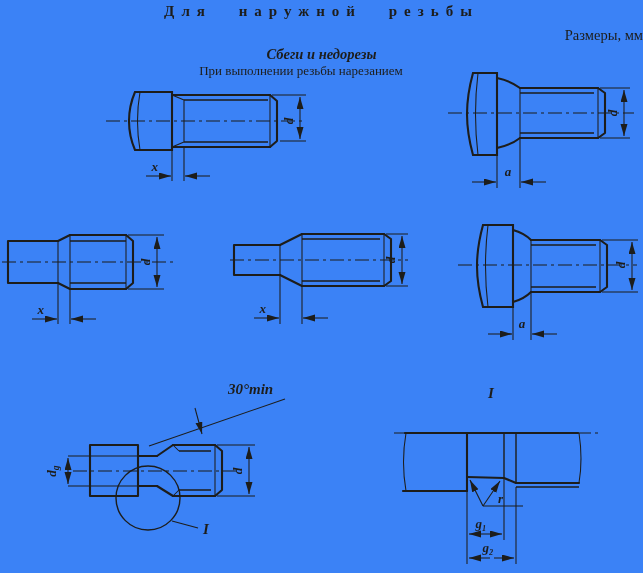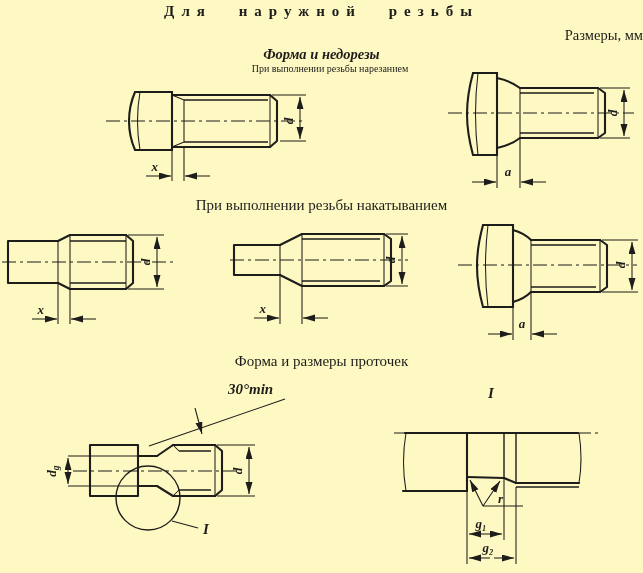--- a/index.html
+++ b/index.html
@@ -1,46 +1,44 @@
 <!DOCTYPE html>
 <html><head>
 <meta charset="utf-8">
 <style>
   html,body{margin:0;padding:0;background:#e8e8e6;}
-  .page{position:relative;width:643px;height:573px;background:#fef9c3;
+  .page{position:relative;width:643px;height:573px;background:#3b82f6;
         font-family:"Liberation Serif",serif;color:#1d1d1b;overflow:hidden;}
   .cap{position:absolute;left:0;text-align:center;white-space:nowrap;}
   .t-title{top:3px;width:643px;font-size:15px;font-weight:bold;letter-spacing:7px;word-spacing:16px;}
   .t-sub{top:27px;width:643px;font-size:14.5px;text-align:right;}
   .t-sect{top:46px;width:643px;font-size:14.5px;font-weight:bold;font-style:italic;}
-  .t-h1{top:63px;width:602px;font-size:10px;margin-left:29px;}
+  .t-h1{top:63px;width:602px;font-size:13px;}
   .t-h2{top:197px;width:643px;font-size:15px;}
   .t-h3{top:353px;width:643px;font-size:15px;}
   .fig{position:absolute;}
   svg{display:block;}
   .o{stroke:#1d1d1b;stroke-width:2.1;fill:none;stroke-linecap:round;}
   .m{stroke:#1d1d1b;stroke-width:1.4;fill:none;}
   .t{stroke:#1d1d1b;stroke-width:1.05;fill:none;}
   .r{stroke:#1d1d1b;stroke-width:1.3;fill:none;}
   .cl{stroke:#1d1d1b;stroke-width:1;fill:none;stroke-dasharray:14 4 3 4;}
   .lbl{font-family:"Liberation Serif",serif;font-style:italic;font-weight:bold;
        font-size:13px;fill:#1d1d1b;}
   .lbl-big{font-size:15px;}
 </style>
 </head>
 <body>
 
 <div class="page">
 
   <div class="cap t-title">Для наружной резьбы</div>
   <div class="cap t-sub">Размеры, мм</div>
-  <div class="cap t-sect">Форма и недорезы</div>
+  <div class="cap t-sect">Сбеги и недорезы</div>
   <div class="cap t-h1">При выполнении резьбы нарезанием</div>
-  <div class="cap t-h2">При выполнении резьбы накатыванием</div>
-  <div class="cap t-h3">Форма и размеры проточек</div>
 
   <div class="fig" style="left:100px;top:80px;">
     <svg width="215" height="115" viewBox="0 0 215 115">
       <defs>
           <marker id="arA" markerWidth="13" markerHeight="8" refX="12" refY="3.5" orient="auto" markerUnits="userSpaceOnUse">
             <path d="M0,0 L12,3.5 L0,7 Z" fill="#1d1d1b"></path>
           </marker>
         </defs>
       <line class="cl" x1="6" y1="41" x2="206" y2="41"></line>
       <path class="o" d="M35,12 H72 V70 H35 Q29,56 29,41 Q29,26 35,12 Z"></path>

